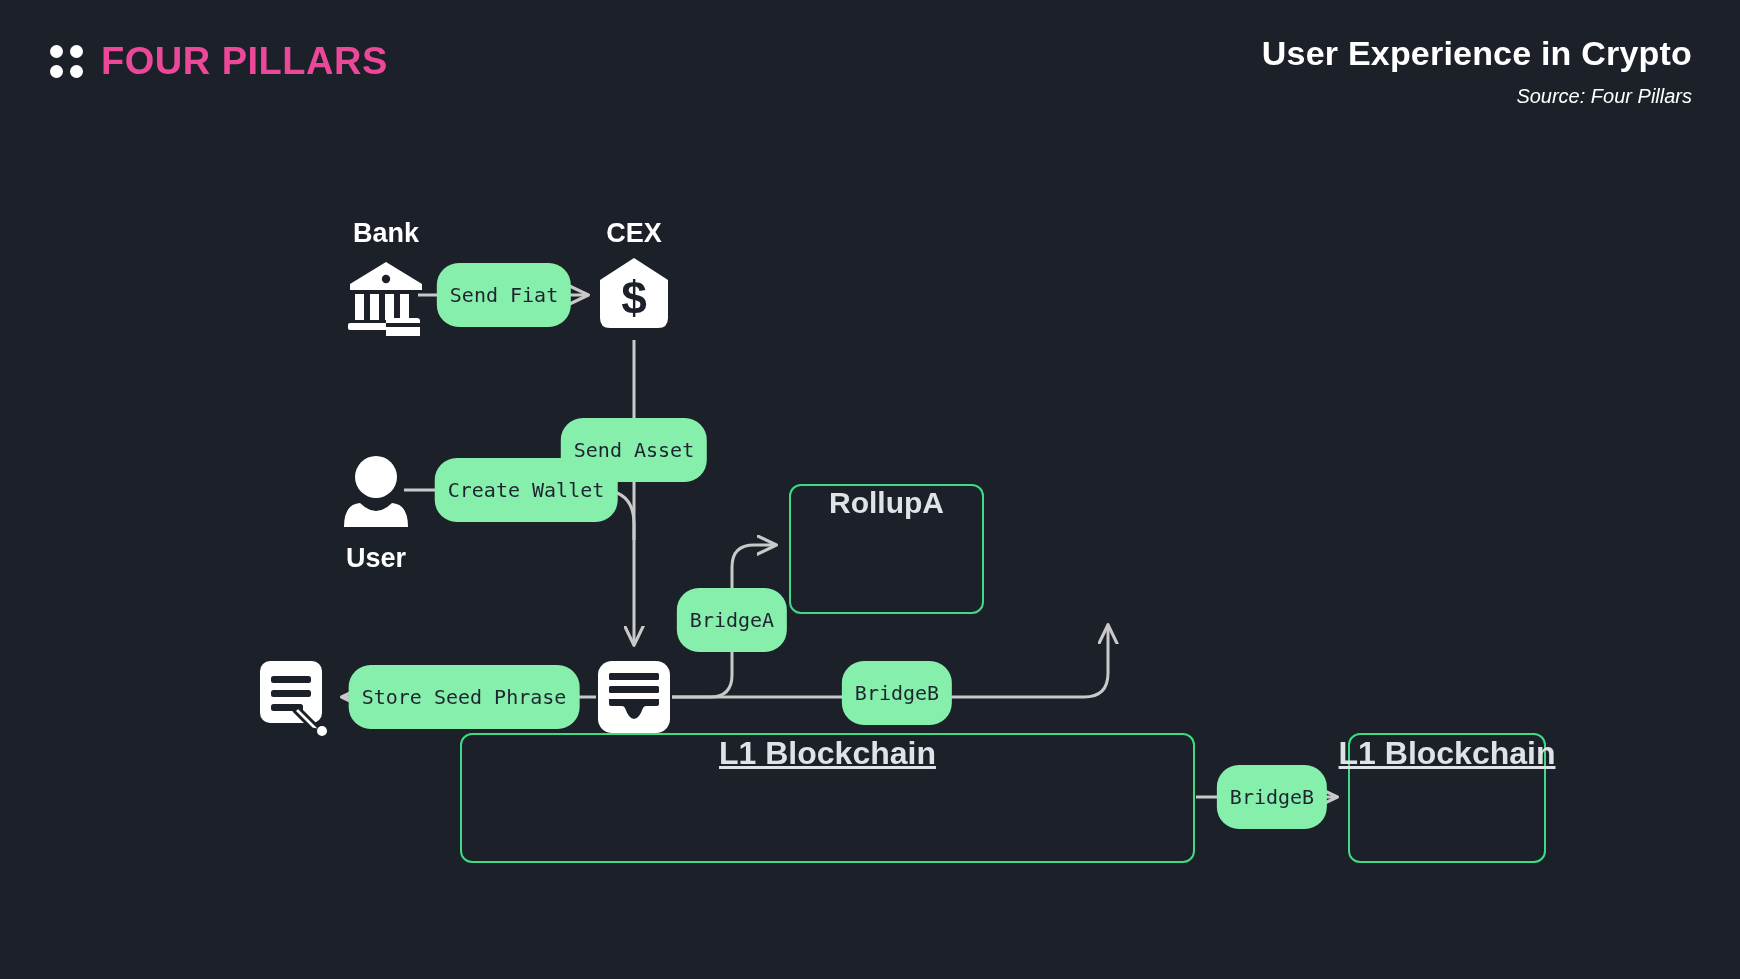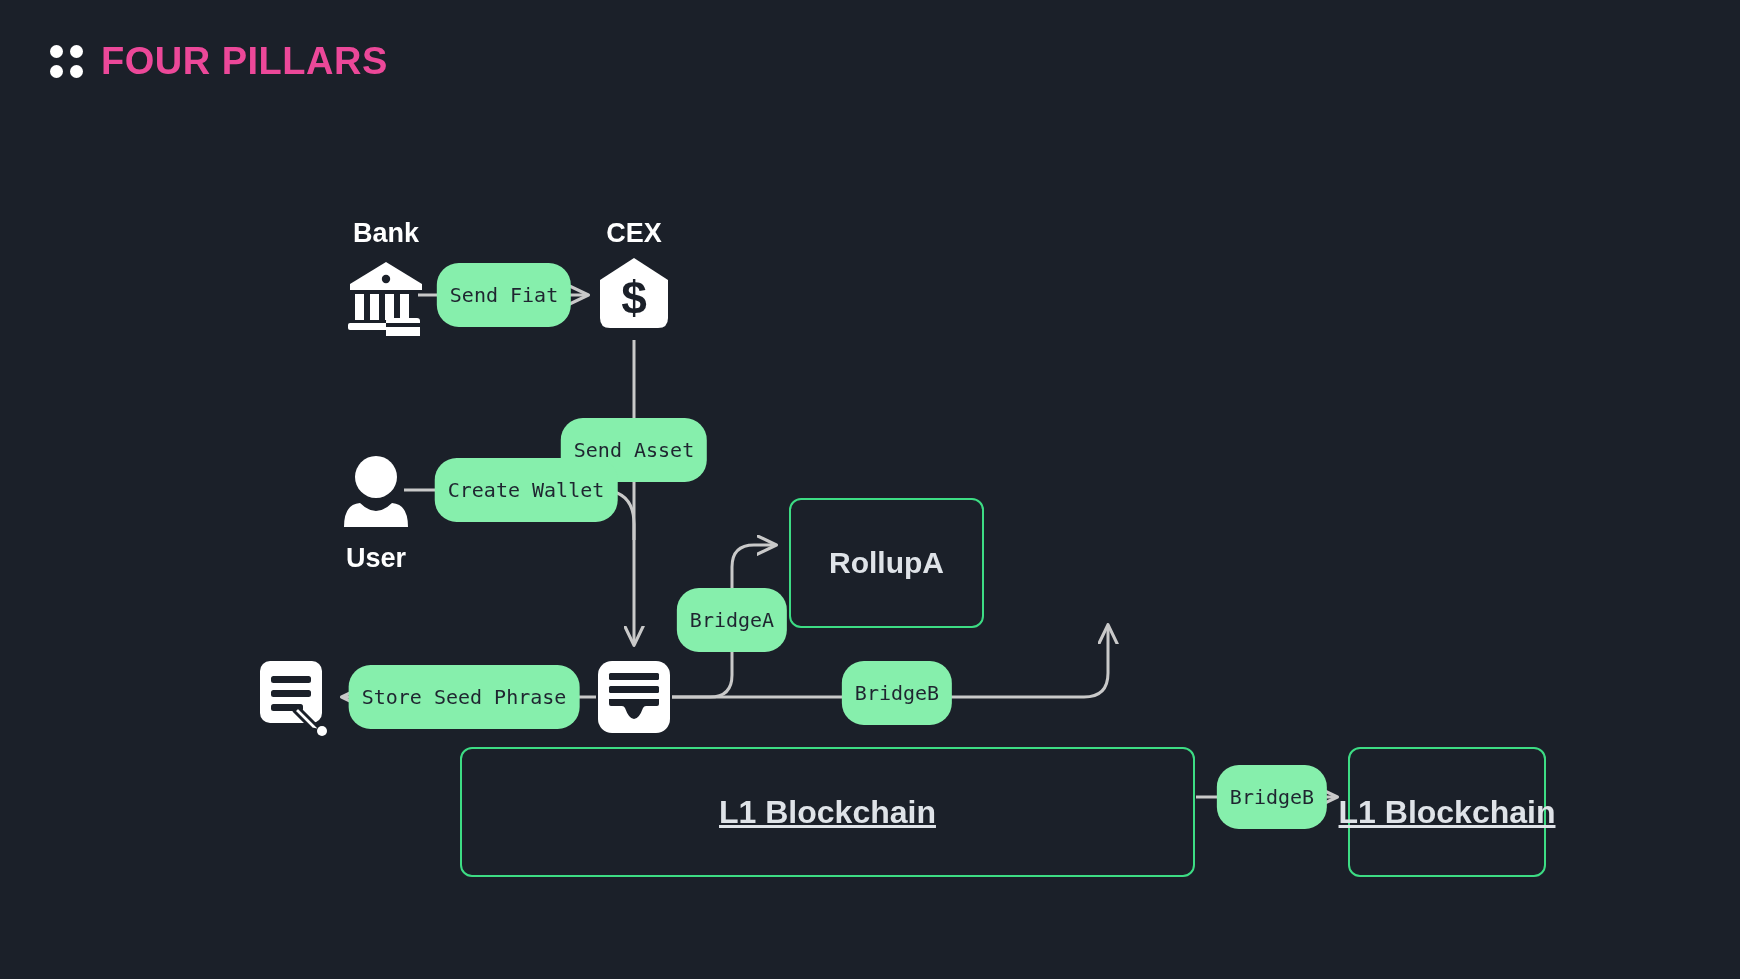--- a/index.html
+++ b/index.html
@@ -114,23 +114,21 @@
   }
 
   
   .box {
     position: absolute;
     box-sizing: border-box;
     border: 2.5px solid #3ddc84;
     border-radius: 12px;
     background: #1b2029;
     display: flex;
-    align-items: center;
     justify-content: center;
-    margin-top: 14px;
   }
   .box-label {
     color: #dfe3e8;
     font-size: 30px;
     font-weight: bold;
     white-space: nowrap;
   }
   .box-label.big {
     font-size: 32px;
     text-decoration: underline;
@@ -150,20 +148,24 @@
   <div id="logo">
     <span id="logo-dots">
       <i></i>
       <i></i>
       <i></i>
       <i></i>
     </span>
     <span id="logo-text">FOUR PILLARS</span>
   </div>
 
+  <div id="header-right">
+    <div id="page-title">User Experience in Crypto</div>
+    <div id="page-source">Source: Four Pillars</div>
+  </div>
 
 </div>
 
 <div id="diagram">
 
   <svg id="edges" viewBox="0 0 1740 979" width="1740" height="979" xmlns="http://www.w3.org/2000/svg">
     <defs>
       <marker id="arrow" viewBox="0 0 10 10" refX="9" refY="5" markerWidth="7" markerHeight="7" orient="auto-start-reverse">
         <path d="M 0 0.6 L 9.2 5 L 0 9.4" fill="none" stroke="#c9c9c9" stroke-width="1.5" stroke-linecap="round" stroke-linejoin="round"></path>
       </marker>

